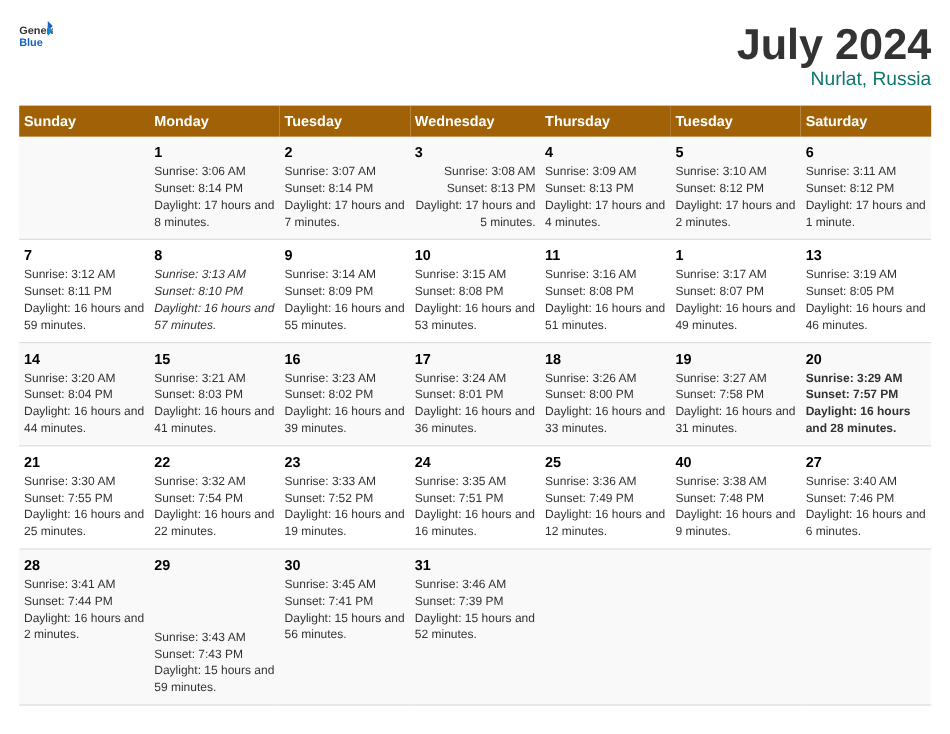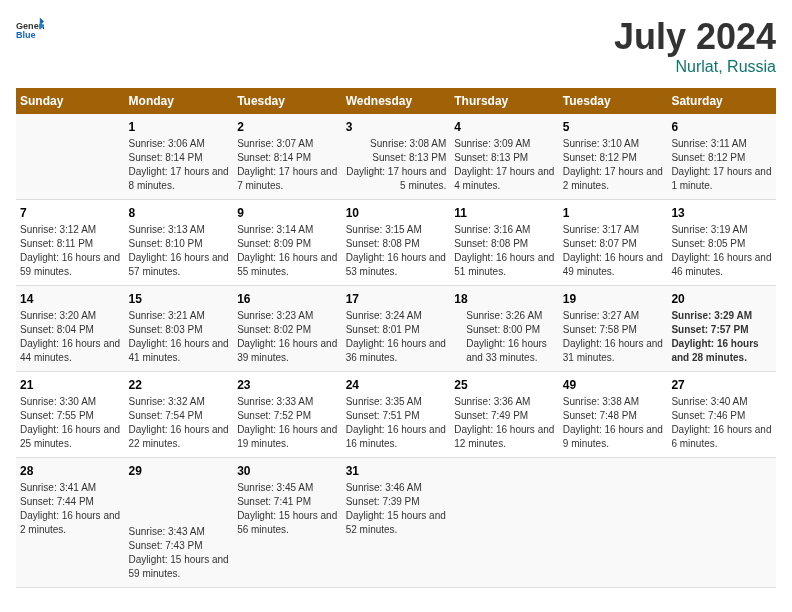--- a/index.html
+++ b/index.html
@@ -148,21 +148,21 @@
       </tr>
       <tr>
         <td>
           <span class="day-number">7</span>
           <div class="day-info" style="white-space: pre-line;">Sunrise: 3:12 AM
 Sunset: 8:11 PM
 Daylight: 16 hours and 59 minutes.</div>
         </td>
         <td>
           <span class="day-number">8</span>
-          <div class="day-info" style="white-space: pre-line;">Sunrise: 3:13 AM
+          <div class="day-info" style="white-space: pre-line; font-style: italic;">Sunrise: 3:13 AM
 Sunset: 8:10 PM
 Daylight: 16 hours and 57 minutes.</div>
         </td>
         <td>
           <span class="day-number">9</span>
           <div class="day-info" style="white-space: pre-line;">Sunrise: 3:14 AM
 Sunset: 8:09 PM
 Daylight: 16 hours and 55 minutes.</div>
         </td>
         <td>
@@ -210,21 +210,21 @@
 Daylight: 16 hours and 39 minutes.</div>
         </td>
         <td>
           <span class="day-number">17</span>
           <div class="day-info" style="white-space: pre-line;">Sunrise: 3:24 AM
 Sunset: 8:01 PM
 Daylight: 16 hours and 36 minutes.</div>
         </td>
         <td>
           <span class="day-number">18</span>
-          <div class="day-info" style="white-space: pre-line; margin-left: 12px;">Sunrise: 3:26 AM
+          <div class="day-info" style="white-space: pre-line;">Sunrise: 3:26 AM
 Sunset: 8:00 PM
 Daylight: 16 hours and 33 minutes.</div>
         </td>
         <td>
           <span class="day-number">19</span>
           <div class="day-info" style="white-space: pre-line;">Sunrise: 3:27 AM
 Sunset: 7:58 PM
 Daylight: 16 hours and 31 minutes.</div>
         </td>
         <td>
@@ -259,21 +259,21 @@
 Sunset: 7:51 PM
 Daylight: 16 hours and 16 minutes.</div>
         </td>
         <td>
           <span class="day-number">25</span>
           <div class="day-info" style="white-space: pre-line;">Sunrise: 3:36 AM
 Sunset: 7:49 PM
 Daylight: 16 hours and 12 minutes.</div>
         </td>
         <td>
-          <span class="day-number">49</span>
+          <span class="day-number">40</span>
           <div class="day-info" style="white-space: pre-line;">Sunrise: 3:38 AM
 Sunset: 7:48 PM
 Daylight: 16 hours and 9 minutes.</div>
         </td>
         <td>
           <span class="day-number">27</span>
           <div class="day-info" style="white-space: pre-line;">Sunrise: 3:40 AM
 Sunset: 7:46 PM
 Daylight: 16 hours and 6 minutes.</div>
         </td>

